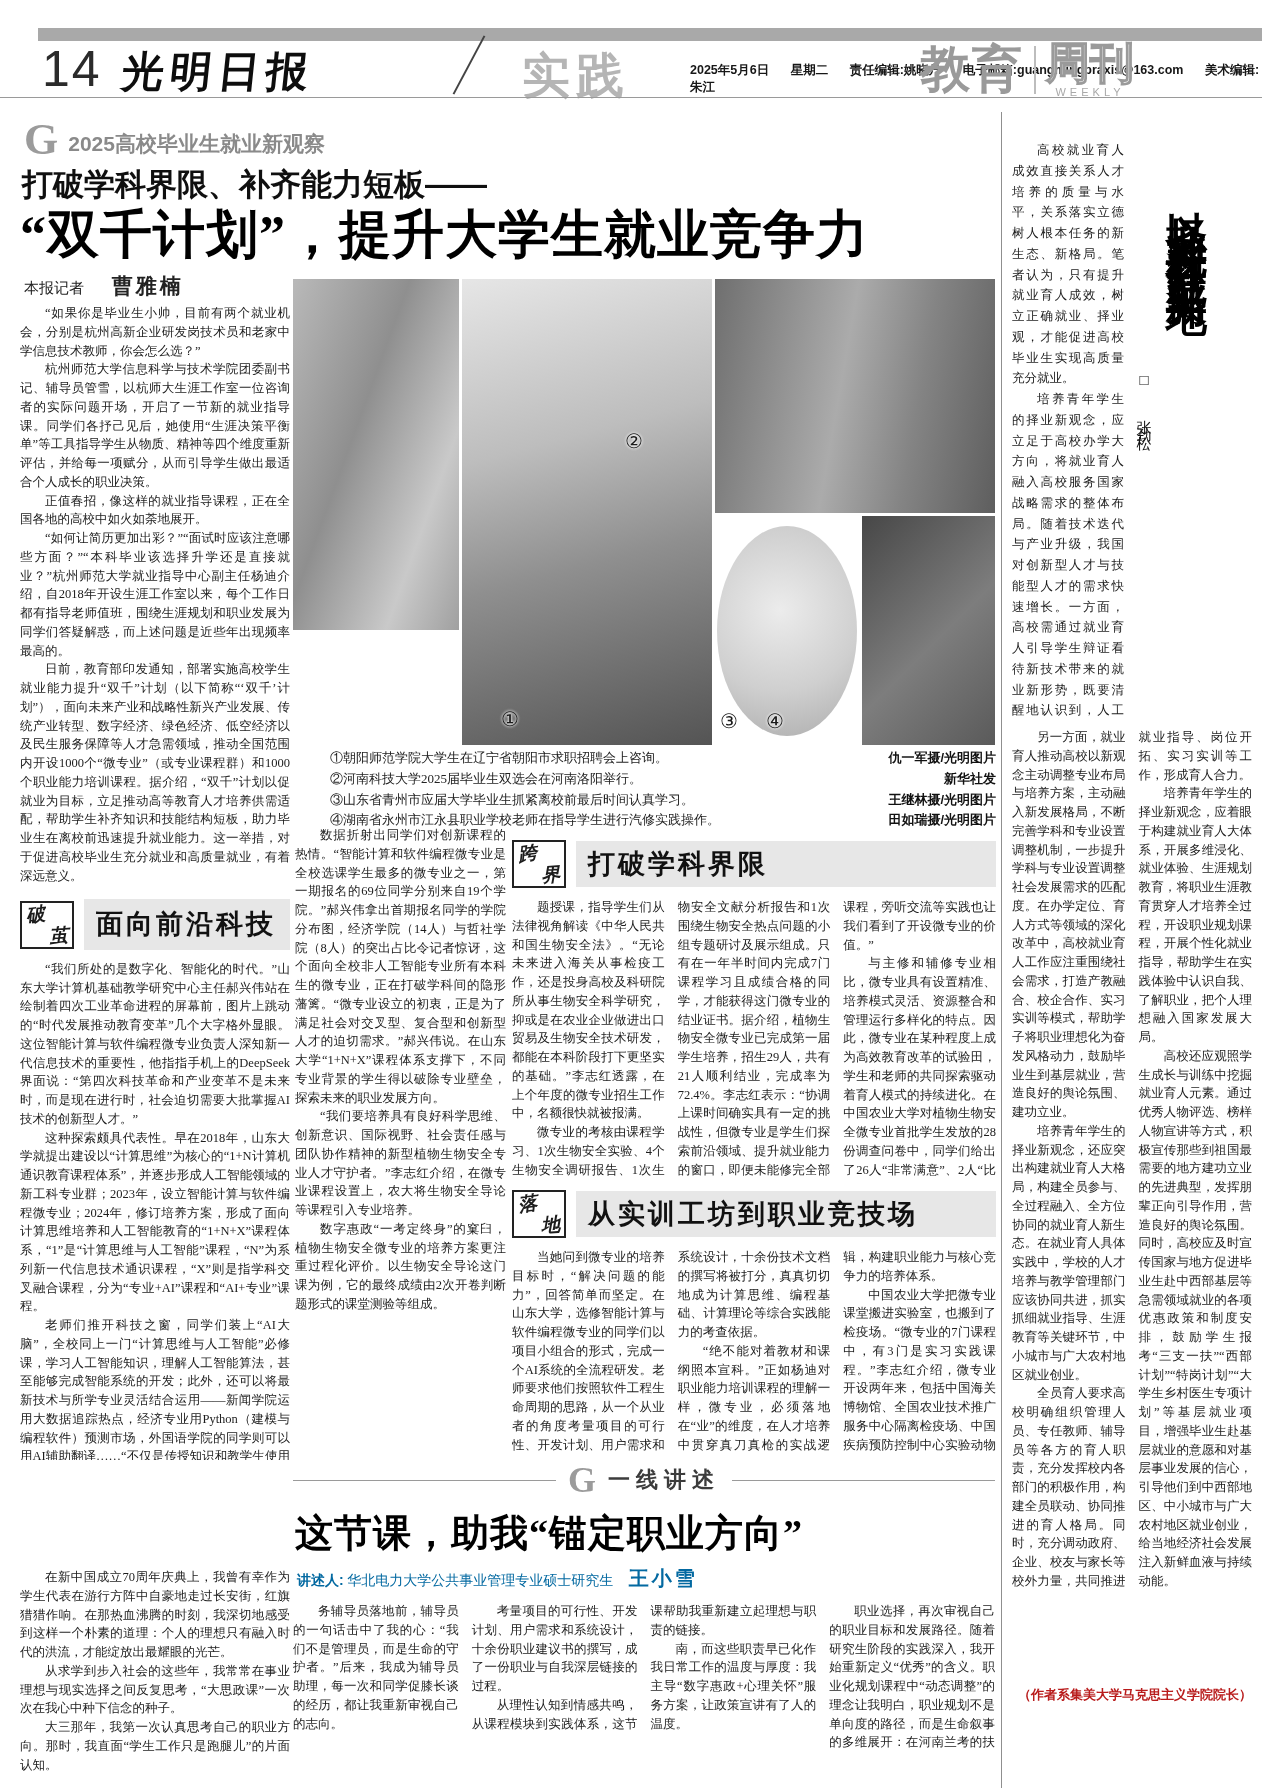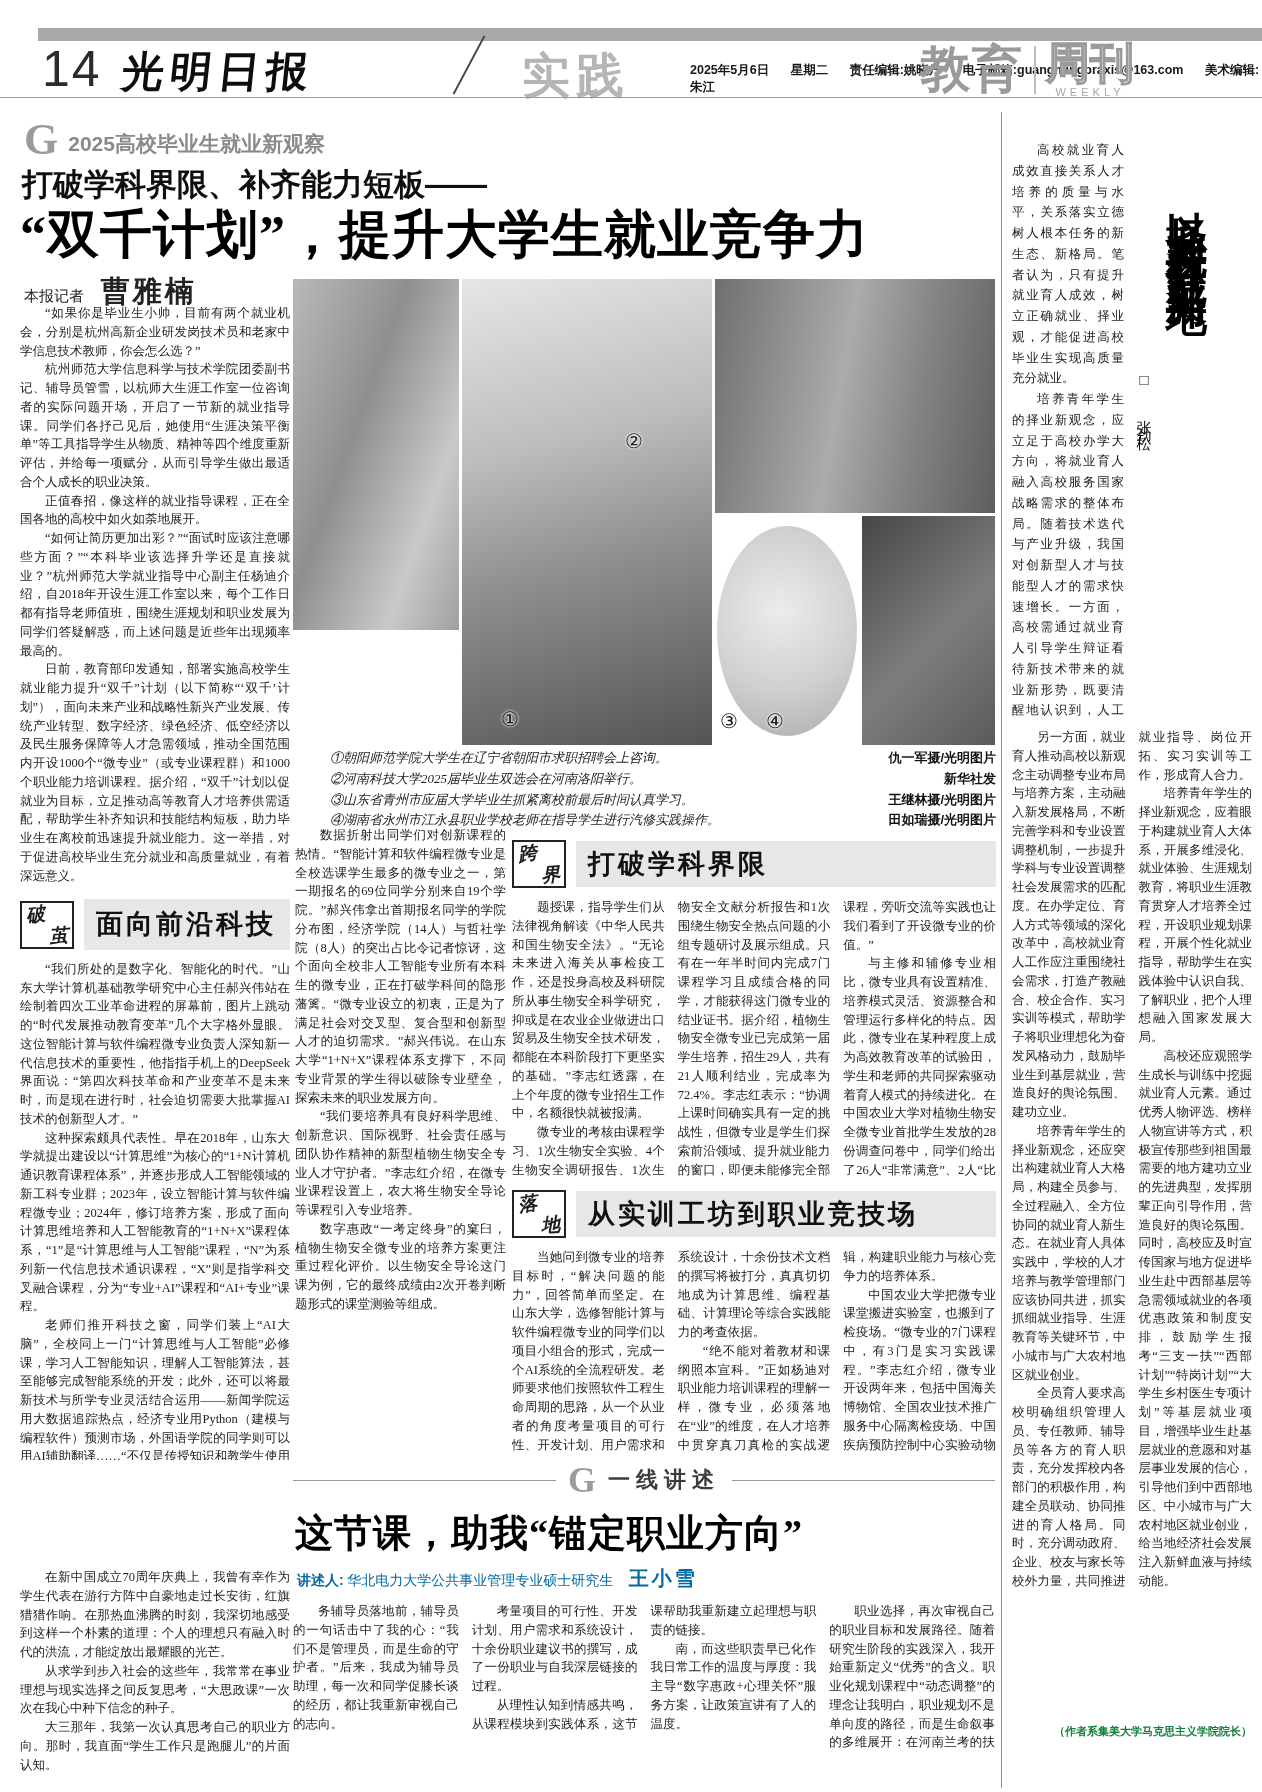--- a/index.html
+++ b/index.html
@@ -24,21 +24,21 @@
   .head-rule{left:0;top:97px;width:1262px;height:1px;background:#9a9a9a;}
   .vline-main{left:1001px;top:112px;width:1px;height:1676px;background:#8f8f8f;}
   
   .gm-g{font-weight:bold;color:#9b9b9b;font-size:44px;line-height:1;}
   .kicker-row{left:24px;top:118px;display:flex;align-items:center;gap:10px;}
   .kicker{font-size:21px;font-weight:bold;color:#8a8a8a;padding-top:8px;}
   .overline{left:22px;top:164px;font-size:31px;font-weight:bold;color:#0f0f0f;}
   .headline{left:20px;top:200px;width:975px;font-size:52px;font-weight:900;color:#000;
             letter-spacing:1px;white-space:nowrap;}
   .byline{left:24px;top:272px;font-size:15px;color:#222;}
-  .byline b{font-size:29px;margin-left:13px;letter-spacing:3px;}
+  .byline b{font-size:21px;margin-left:24px;letter-spacing:3px;}
   
   .bt{font-size:12.5px;line-height:1.5;text-align:justify;overflow:hidden;}
   .bt p{margin:0;text-indent:2em;}
   .col-left{left:20px;top:304px;width:270px;height:1156px;}
   .col-mid{left:295px;top:826px;width:211px;height:622px;}
   
   .sec-head{display:flex;align-items:center;gap:10px;margin:14px 0 10px 0;}
   .tagbox{flex:0 0 auto;width:50px;height:44px;border:2px solid #222;position:relative;
           font-size:19px;font-weight:bold;font-style:italic;line-height:1;}
   .tagbox .c1{position:absolute;left:4px;top:2px;transform:rotate(-8deg);}
@@ -51,21 +51,21 @@
   .phA{left:0;top:0;width:166px;height:351px;background:linear-gradient(110deg,#b9b9b9,#8f8f8f 40%,#c9c9c9 75%,#a0a0a0);}
   .phB{left:169px;top:0;width:250px;height:466px;background:linear-gradient(165deg,#e6e6e6,#bdbdbd 35%,#8f8f8f 60%,#545454);}
   .phC{left:422px;top:0;width:280px;height:234px;background:linear-gradient(100deg,#6f6f6f,#ababab 45%,#848484 70%,#5e5e5e);}
   .phD{left:422px;top:237px;width:144px;height:229px;background:#fff;}
   .phD .circ{position:absolute;left:2px;top:10px;width:140px;height:210px;border-radius:50%;
              background:radial-gradient(circle at 45% 40%,#ececec,#cfcfcf 55%,#ababab);}
   .phE{left:569px;top:237px;width:133px;height:229px;background:linear-gradient(135deg,#474747,#7d7d7d 55%,#5a5a5a);}
   .badge{position:absolute;font-size:20px;color:#1a1a1a;line-height:1;
          text-shadow:0 0 3px #fff,0 0 3px #fff;}
   .b1{left:208px;top:430px;} .b2{left:332px;top:152px;} .b3{left:427px;top:432px;} .b4{left:473px;top:432px;}
-  .captions{left:330px;top:748px;width:455px;font-size:13px;line-height:1.6;color:#222;font-style:italic;}
+  .captions{left:330px;top:748px;width:455px;font-size:13px;line-height:1.6;color:#222;}
   .captions p{margin:0;}
   .credits{left:782px;top:748px;width:214px;text-align:right;font-size:13px;font-weight:bold;
            line-height:1.6;color:#111;}
   .credits p{margin:0;}
   
   .blk-kj{left:512px;top:826px;width:484px;}
   .blk-ld{left:512px;top:1176px;width:484px;}
   .mc3{column-count:3;column-gap:13px;overflow:hidden;margin-top:6px;}
   .h-kj{height:286px;} .h-ld{height:218px;}
   
@@ -84,22 +84,22 @@
   .r-sec{left:1012px;top:110px;width:240px;height:1682px;}
   .r-top{position:absolute;left:0;top:30px;width:112px;height:578px;overflow:hidden;
          font-size:12.5px;line-height:1.66;text-align:justify;}
   .r-top p{margin:0;text-indent:2em;}
   .r-author{position:absolute;left:122px;top:262px;writing-mode:vertical-rl;
             font-size:15px;letter-spacing:8px;color:#111;}
   .r-vtitle{position:absolute;left:148px;top:68px;height:560px;writing-mode:vertical-rl;
             font-size:41px;font-weight:900;color:#000;letter-spacing:7px;}
   .r-bot{position:absolute;left:0;top:618px;width:240px;height:1024px;
          column-count:2;column-gap:13px;overflow:hidden;}
-  .r-foot{position:absolute;left:0;top:1614px;width:240px;text-align:right;
-          font-size:11px;font-weight:bold;color:#15803d;}
+  .r-foot{position:absolute;left:0;top:1576px;width:240px;text-align:right;
+          font-size:13px;font-weight:bold;color:#b91c1c;}
 </style>
 </head>
 <body>
 
 <div class="page">
 
   <div class="abs topband"></div>
   <div class="abs pagenum sans">14</div>
   <div class="abs mast-logo">光明日报</div>
   <div class="abs slash"></div>

